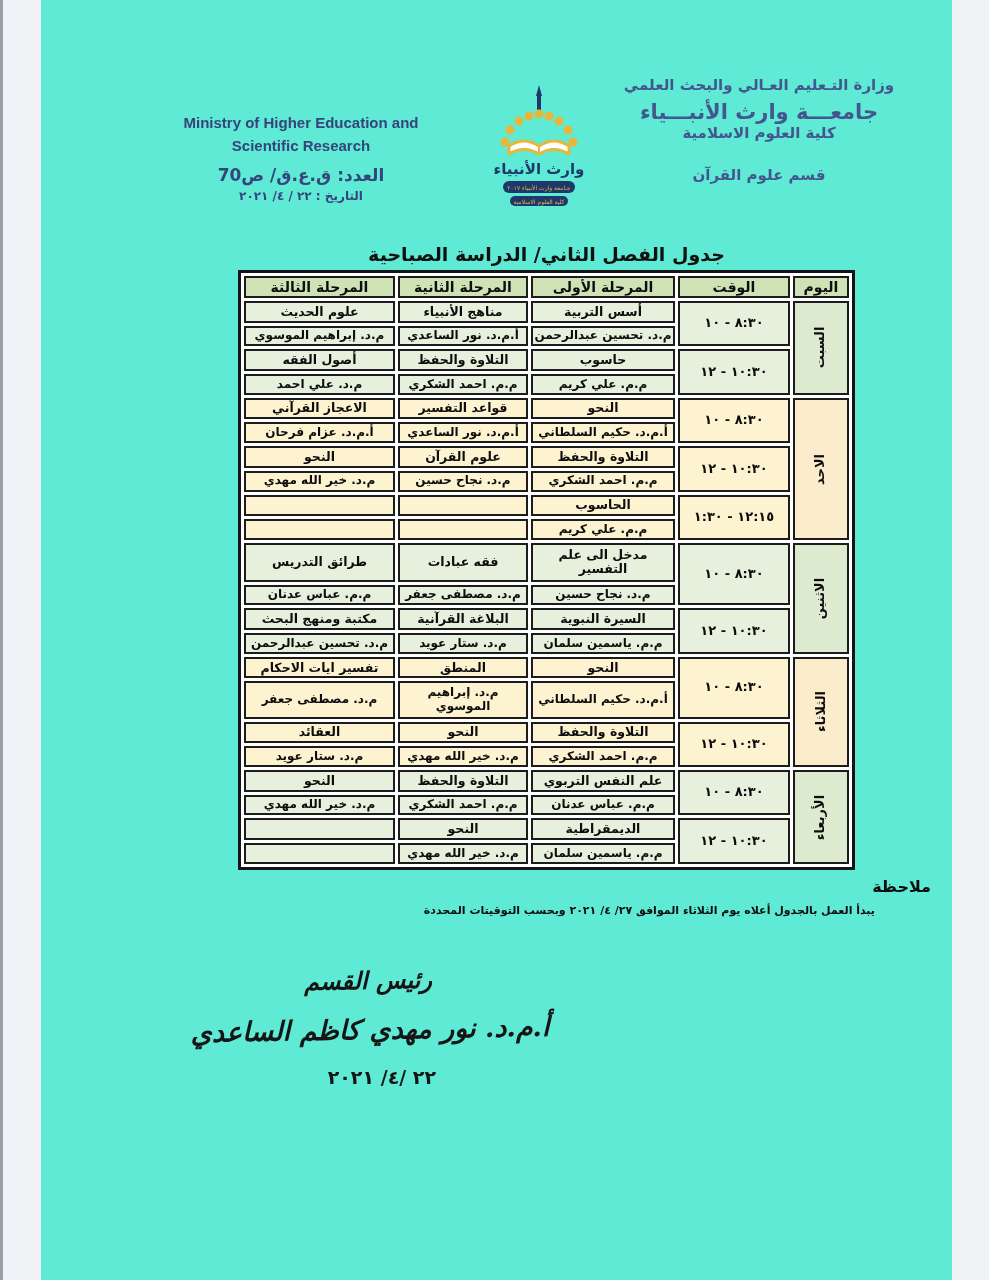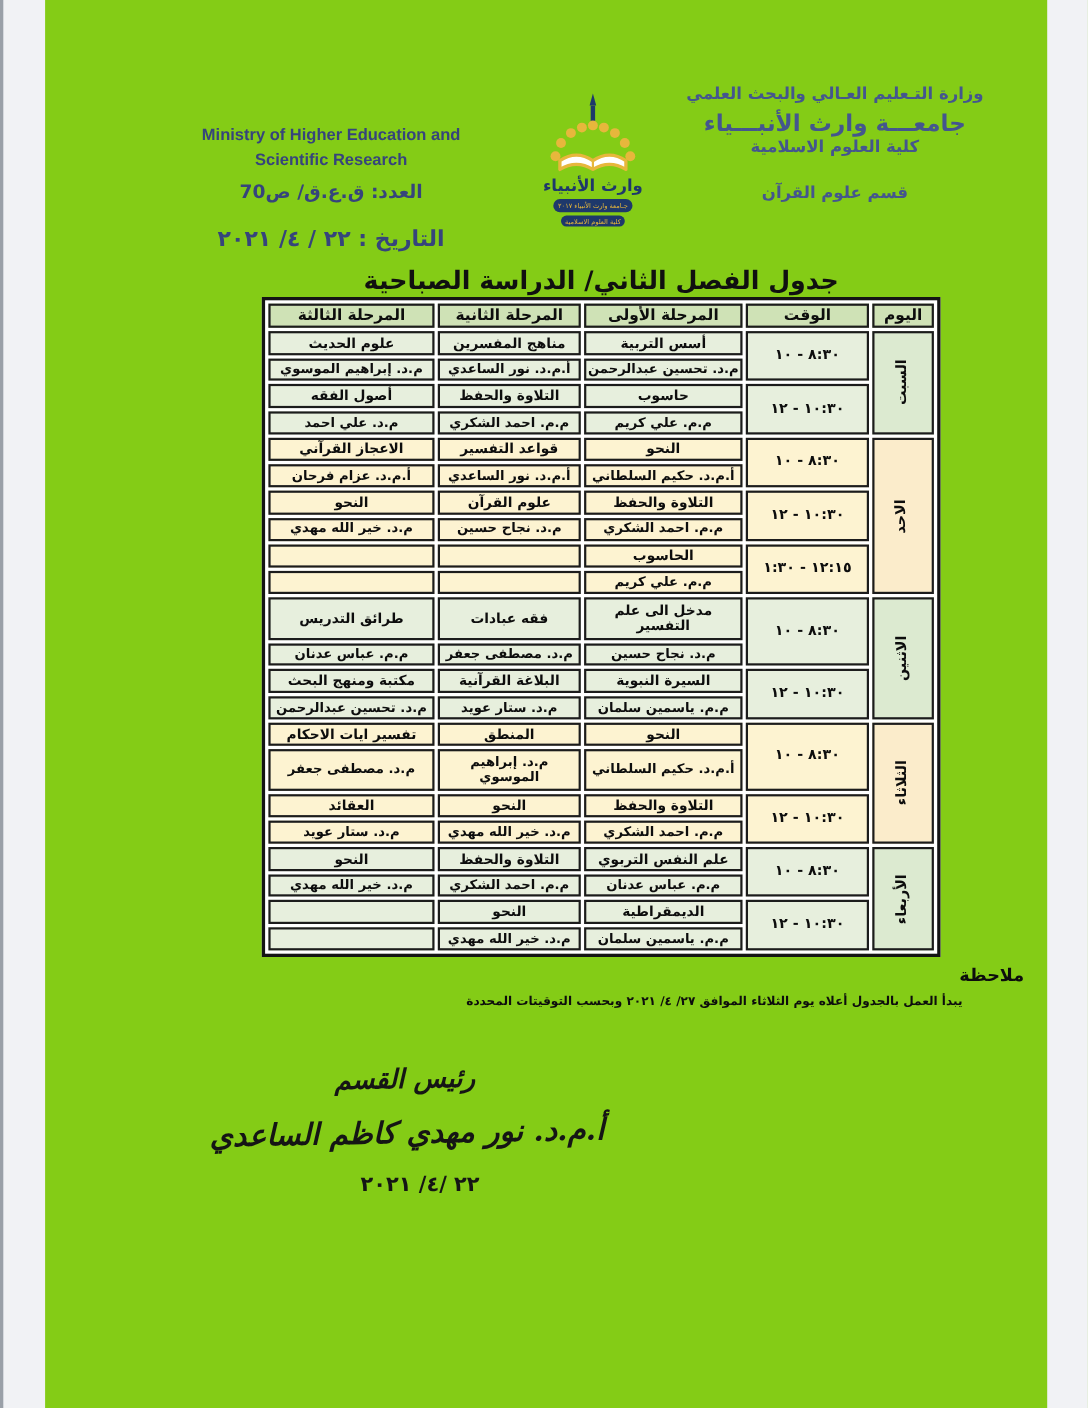--- a/index.html
+++ b/index.html
@@ -1,37 +1,37 @@
 <!DOCTYPE html>
 <html lang="ar" style="--edge-band: #f1f2f5; --edge-line: #9aa0a8; --head-blue: #44568e; --head-blue2: #36447c; --green-head: #cfe2b6; --green-cell: #e7efdd; --green-day: #dcead0; --yellow-cell: #fdf3d1; --yellow-day: #fbeccb; --logo-gold: #e7b73c; --logo-navy: #1e386b;"><head>
 <meta charset="utf-8">
 <style>
   html,body{margin:0;padding:0;background:#e9eaec;}
   .page{
-    position:relative;width:989px;height:1280px;background:#84cc16;
+    position:relative;width:989px;height:1280px;background:#5eead4;
     font-family:"DejaVu Sans",sans-serif;overflow:hidden;margin:0 auto;
   }
   
   .edge-left{position:absolute;left:0;top:0;width:38px;height:100%;background:var(--edge-band);border-left:3px solid var(--edge-line);}
   .edge-right{position:absolute;right:0;top:0;width:37px;height:100%;background:var(--edge-band);}
   
   .hdr-ar{position:absolute;top:76px;right:80px;width:300px;text-align:center;color:var(--head-blue);direction:rtl;}
   .hdr-ar .l1{font-size:15px;font-weight:bold;margin-bottom:6px;}
   .hdr-ar .l2{font-size:21px;font-weight:bold;margin-bottom:0;}
   .hdr-ar .l3{font-size:15px;font-weight:bold;}
   .hdr-ar .l4{font-size:15px;font-weight:bold;margin-top:24px;}
   .hdr-en{position:absolute;top:112px;left:148px;width:306px;text-align:center;color:var(--head-blue2);font-family:"Liberation Sans","DejaVu Sans",sans-serif;}
   .hdr-en .e1,.hdr-en .e2{font-size:15px;font-weight:bold;line-height:1.5;}
   .hdr-en .e3{font-size:20px;font-weight:bold;margin-top:4px;}
   .hdr-en .n1{font-size:17px;font-weight:bold;margin-top:8px;direction:rtl;font-family:"DejaVu Sans",sans-serif;}
-  .hdr-en .n2{font-size:20px;font-weight:bold;margin-top:20px;direction:rtl;font-family:"DejaVu Sans",sans-serif;}
+  .hdr-en .n2{font-size:12px;font-weight:bold;margin-top:4px;direction:rtl;font-family:"DejaVu Sans",sans-serif;}
   .logo{position:absolute;left:479px;top:84px;width:120px;height:130px;}
   
   .tbl-title{position:absolute;left:238px;top:243px;width:617px;text-align:center;
-    font-size:23px;font-weight:bold;color:#101010;direction:rtl;}
+    font-size:19px;font-weight:bold;color:#101010;direction:rtl;}
   .tbl-wrap{position:absolute;left:238px;top:270px;width:617px;height:600px;
     border:3px solid #141414;box-sizing:border-box;background:#fff;}
   table.sched{width:611px;height:594px;border-collapse:separate;border-spacing:3px;
     direction:rtl;table-layout:fixed;}
   table.sched th,table.sched td{
     border:2px solid #1c1c1c;box-sizing:border-box;text-align:center;vertical-align:middle;
     font-weight:bold;color:#0d0d0d;padding:0 1px;line-height:1.15;overflow:hidden;
   }
   th.head{background:var(--green-head);font-size:14px;height:22px;}
   td.time{font-size:13px;margin-top:16px;}
@@ -121,21 +121,21 @@
             <th class="head">المرحلة الأولى</th>
             <th class="head">المرحلة الثانية</th>
             <th class="head">المرحلة الثالثة</th>
           </tr>
         </thead>
       <tbody>
           <tr>
             <td rowspan="4" class="day green-day"><span class="rot">السبت</span></td>
             <td rowspan="2" class="time green-cell">٨:٣٠ - ١٠</td>
             <td class="subject green-cell">أسس التربية</td>
-            <td class="subject green-cell">مناهج المفسرين</td>
+            <td class="subject green-cell">مناهج الأنبياء</td>
             <td class="subject green-cell">علوم الحديث</td>
           </tr>
           <tr>
             <td class="teacher green-cell">م.د. تحسين عبدالرحمن</td>
             <td class="teacher green-cell">أ.م.د. نور الساعدي</td>
             <td class="teacher green-cell">م.د. إبراهيم الموسوي</td>
           </tr>
           <tr>
             <td rowspan="2" class="time green-cell">١٠:٣٠ - ١٢</td>
             <td class="subject green-cell">حاسوب</td>

